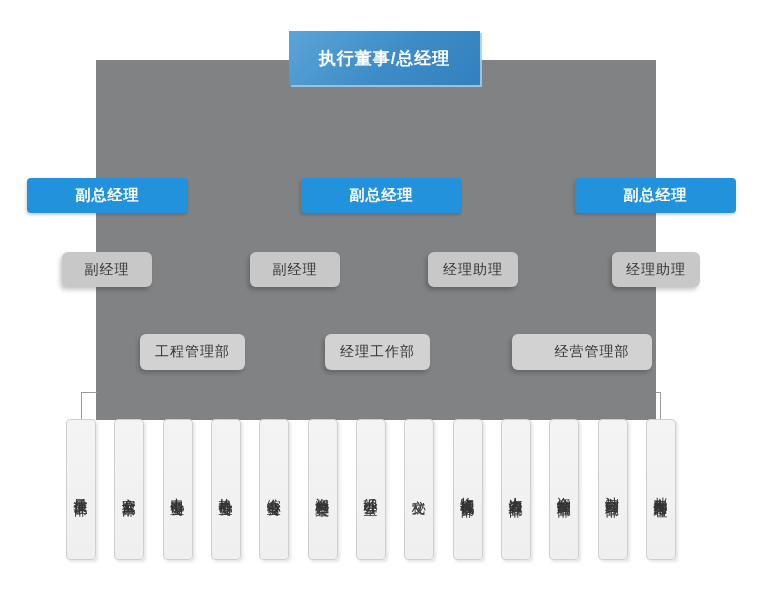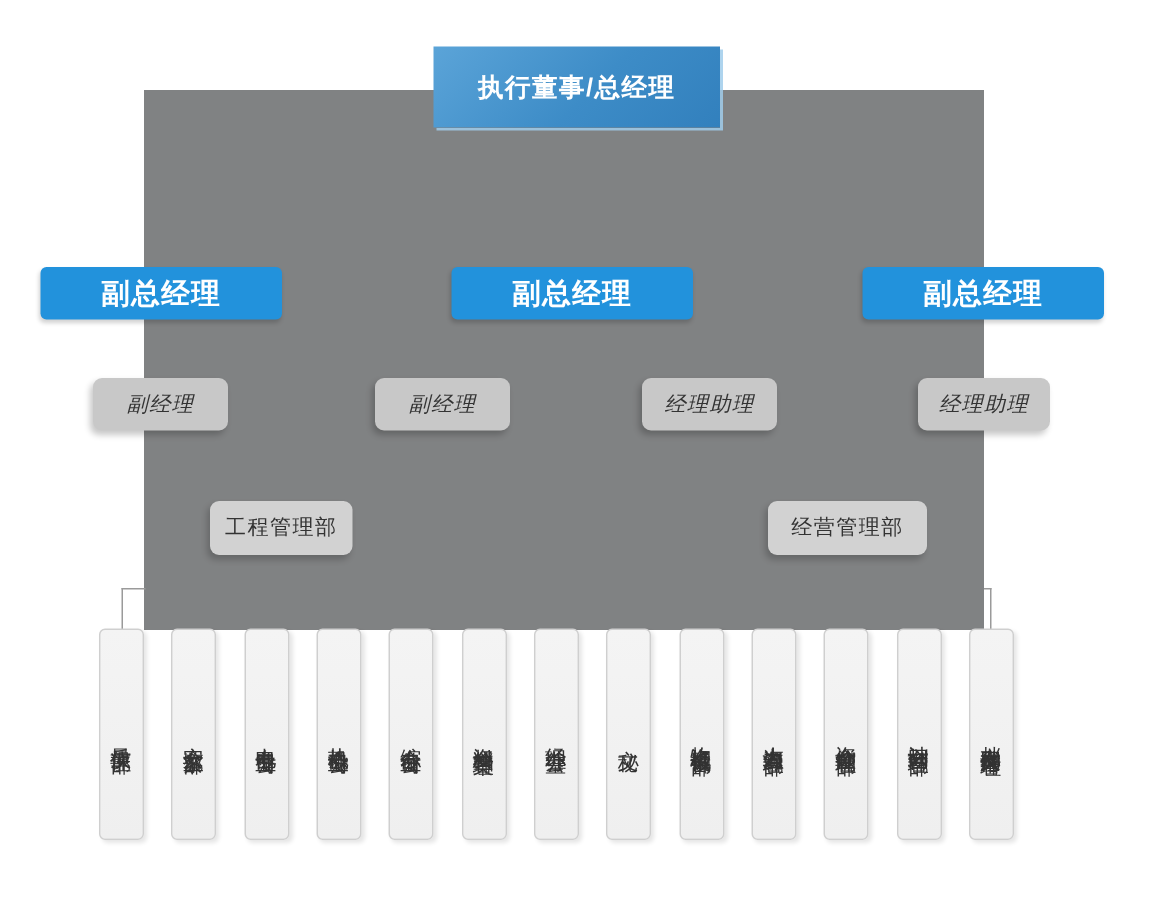--- a/index.html
+++ b/index.html
@@ -42,59 +42,58 @@
     left: 27px; top: 178px;
     width: 709px; height: 35px;
     display: flex;
     justify-content: space-between;
   }
   .exec-node {
     width: 161px; height: 35px;
     background: #2292dc;
     border-radius: 4px;
     color: #ffffff;
-    font-size: 19px;
+    font-size: 15px;
     font-weight: bold;
     display: flex; align-items: center; justify-content: center;
     letter-spacing: 1px;
     box-shadow: -1px 2px 3px rgba(0,0,0,0.18);
   }
   
   .mid-node {
     position: absolute;
     height: 35px;
     background: #c8c8c8;
     border-radius: 6px;
     color: #333333;
     font-size: 14px;
     display: flex; align-items: center; justify-content: center;
     letter-spacing: 1px;
     box-shadow: -2px 3px 4px rgba(0,0,0,0.22);
-    font-style: italic;
   }
   .mid-1 { left: 62px;  top: 252px; width: 90px; }
   .mid-2 { left: 250px; top: 252px; width: 90px; }
   .mid-3 { left: 428px; top: 252px; width: 90px; }
   .mid-4 { left: 612px; top: 252px; width: 88px; }
   
   .office-node {
     position: absolute;
     top: 334px;
     height: 36px;
     background: #d2d2d2;
     border-radius: 6px;
     color: #333333;
     font-size: 14px;
     display: flex; align-items: center; justify-content: center;
     letter-spacing: 1px;
     box-shadow: -2px 3px 4px rgba(0,0,0,0.20);
   }
-  .office-1 { left: 140px; width: 95px; }
+  .office-1 { left: 140px; width: 105px; }
   .office-2 { left: 325px; width: 105px; }
-  .office-3 { left: 512px; width: 106px; }
+  .office-3 { left: 512px; width: 120px; padding-left: 20px; }
   
   .bracket { position: absolute; }
   .bracket-left {
     left: 81px; top: 392px;
     width: 15px; height: 27px;
     border-left: 1px solid #9a9a9a;
     border-top: 1px solid #9a9a9a;
   }
   .bracket-right {
     left: 656px; top: 392px;
@@ -146,20 +145,21 @@
     <div class="exec-node">副总经理</div>
     <div class="exec-node">副总经理</div>
   </div>
 
   <div class="mid-node mid-1">副经理</div>
   <div class="mid-node mid-2">副经理</div>
   <div class="mid-node mid-3">经理助理</div>
   <div class="mid-node mid-4">经理助理</div>
 
   <div class="office-node office-1">工程管理部</div>
+  <div class="office-node office-2">经理工作部</div>
   <div class="office-node office-3">经营管理部</div>
 
   <div class="dept-row">
     <div class="dept-node">
       <span>质量保证部</span>
     </div>
     <div class="dept-node">
       <span>安全监察部</span>
     </div>
     <div class="dept-node">

